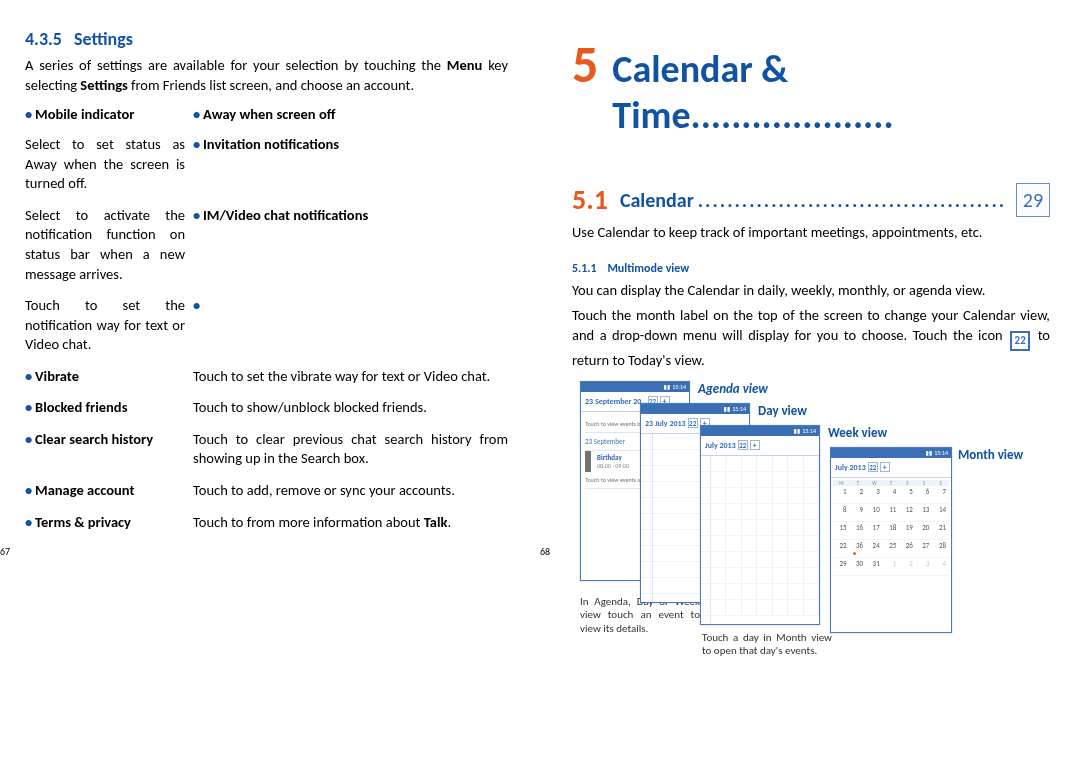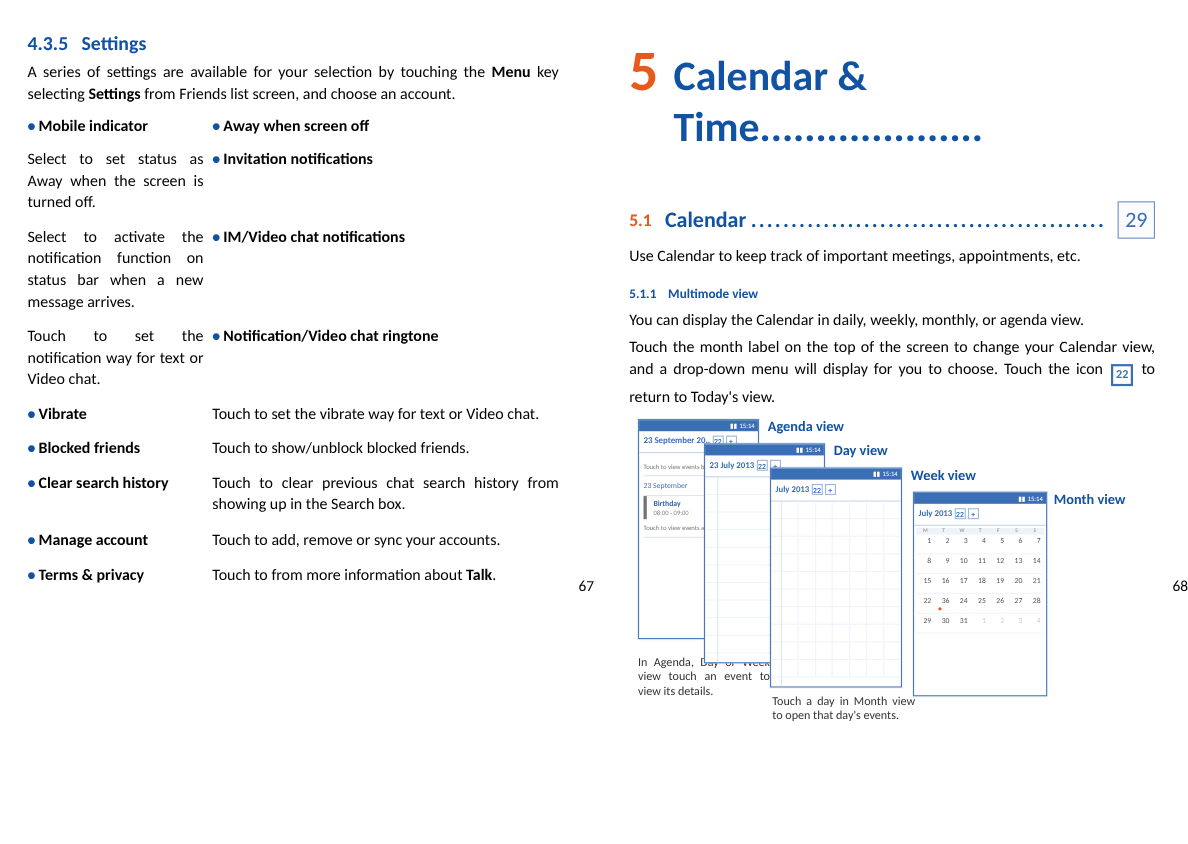--- a/index.html
+++ b/index.html
@@ -18,61 +18,61 @@
   }
   .page {
     width: 540px;
     height: 567px;
     padding: 28px 32px 20px 25px;
     position: relative;
   }
   .page.right { padding: 28px 30px 20px 32px; }
   .pagenum {
     position: absolute;
-    bottom: 26px;
+    bottom: 9px;
     width: 100%;
     left: 0;
-    text-align: right;
-    font-size: 14px;
+    text-align: left;
+    font-size: 10px;
   }
   
   .h-sec-435 { color: #1152a2; font-weight: bold; font-size: 18px; margin-bottom: 6px; }
   .h-sec-435 .num { margin-right: 8px; }
   .para { font-size: 14.5px; line-height: 1.35; margin-bottom: 10px; }
   b, .bold { font-weight: bold; }
   .settings-table { display: grid; grid-template-columns: 160px 1fr; gap: 12px 8px; font-size: 14.5px; margin-top: 10px;}
   .settings-table .label { color: #000; font-weight: bold; position: relative; padding-left: 10px; }
   .settings-table .label .bullet { position: absolute; left: 0; top: 0; color: #1152a2; font-weight: bold;}
   .settings-table .desc { line-height: 1.35; text-align: justify; }
   
   .chapter-row { display: flex; align-items: baseline; margin-top: 10px;}
   .chapter-num { color: #e85a1c; font-size: 52px; font-weight: bold; margin-right: 14px; line-height: 1;}
   .chapter-title { color: #1152a2; font-size: 38px; font-weight: bold; flex: 1;}
   .sec-row { display: flex; align-items: center; margin-top: 44px;}
-  .sec-num { color: #e85a1c; font-size: 16px; font-weight: bold; margin-right: 12px;}
+  .sec-num { color: #e85a1c; font-size: 28px; font-weight: bold; margin-right: 12px;}
   .sec-title { color: #1152a2; font-size: 20px; font-weight: bold; }
   .sec-dots { flex: 1; color: #1152a2; font-size: 20px; font-weight: bold; letter-spacing: 2px; overflow: hidden; white-space: nowrap; margin-left: 4px;}
   .cal-icon-box { width: 34px; height: 34px; border: 1px solid #6a8fc0; display: flex; align-items: center; justify-content: center; color: #3a6fb5; font-size: 20px; font-weight: 300; background: #fbfcfe; margin-left: 12px;}
   .h-511 { color: #1152a2; font-weight: bold; font-size: 12px; margin-top: 18px;}
   .h-511 .num { margin-right: 8px; }
   .rp-para { font-size: 14.5px; line-height: 1.35; margin-top: 6px; text-align: justify;}
   .today-icon { display: inline-flex; width: 20px; height: 20px; border: 2px solid #3a6fb5; align-items: center; justify-content: center; font-size: 11px; color: #3a6fb5; font-weight: bold; vertical-align: -4px; margin: 0 2px;}
   .views-area { position: relative; height: 300px; margin-top: 10px;}
   .phone { position: absolute; border: 1px solid #4a7aba; background: #fff; box-shadow: 0 0 0 1px rgba(74,122,186,0.1);}
   .phone .statusbar { height: 10px; background: #3a6fb5; display:flex; justify-content:flex-end; align-items:center; padding:0 3px;}
   .phone .statusbar span { color:#fff; font-size:6px; margin-left:2px;}
   .phone .titlebar { height: 20px; border-bottom: 1px solid #c5d4e8; display:flex; align-items:center; padding:0 4px; font-size: 8px; color:#3a6fb5; font-weight:bold; }
   .phone .titlebar .ticons span { display:inline-block; width:10px; height:10px; border:1px solid #9db7d9; margin-left:2px; font-size:7px; text-align:center; line-height:9px;}
   .phone .body { position: relative; height: calc(100% - 30px); font-size: 7px; color:#3a6fb5;}
   
   #ph-agenda { left: 8px; top: 0; width: 110px; height: 200px; z-index: 1;}
   #ph-agenda .body { padding: 4px; }
   #ph-agenda .touch-line { color:#777; font-size:6px; border-bottom:1px solid #dde6f2; padding:4px 0;}
   #ph-agenda .day { color:#4976b2; font-size:7px; border-bottom:1px solid #dde6f2; padding:4px 0;}
-  #ph-agenda .event { padding:2px 0 2px 6px; border-left:3px solid #737373;}
+  #ph-agenda .event { padding:2px 0 2px 6px; border-left:6px solid #737373;}
   #ph-agenda .event .en { font-weight:bold; color:#3563a5;}
   #ph-agenda .event .et { color:#888; font-size:6px;}
   
   #ph-day { left: 68px; top: 22px; width: 110px; height: 200px; z-index: 2;}
   #ph-day .body { display:grid; grid-template-columns: 12px 1fr; }
   #ph-day .hours { border-right:1px solid #dde6f2;}
   #ph-day .hours div { height:16px; border-bottom:1px solid #eef3fa; font-size:5px; color:#888; text-align:right; padding-right:1px;}
   #ph-day .col div { height:16px; border-bottom:1px solid #eef3fa;}
   
   #ph-week { left: 128px; top: 44px; width: 120px; height: 200px; z-index: 3;}
@@ -84,21 +84,21 @@
   
   #ph-month { left: 258px; top: 66px; width: 122px; height: 186px; z-index: 4;}
   #ph-month .body { padding:2px;}
   #ph-month .dow { display:grid; grid-template-columns: repeat(7,1fr); font-size:5px; color:#888; background:#eef3fa; text-align:center;}
   #ph-month .grid { display:grid; grid-template-columns: repeat(7,1fr); }
   #ph-month .grid div { height:18px; border-bottom:1px solid #f0f4fa; font-size:7px; color:#555; text-align:right; padding:1px 3px 0 0; position: relative;}
   #ph-month .grid div.other { color:#ccc;}
   #ph-month .grid div.dot::after { content:''; position:absolute; bottom:2px; left:3px; width:3px; height:3px; background:#e85a1c; border-radius:50%;}
   
   .vlabel { position:absolute; color:#1152a2; font-weight:bold; font-size:13px;}
-  #lbl-agenda { left: 126px; top: 0px;}
+  #lbl-agenda { left: 126px; top: 0px; font-style: italic;}
   #lbl-day { left: 186px; top: 22px;}
   #lbl-week { left: 256px; top: 44px;}
   #lbl-month { left: 386px; top: 66px;}
   
   .caption { position:absolute; font-size:11px; color:#333; line-height:1.25;}
   #cap-left { left: 8px; top: 214px; width: 120px; text-align: justify;}
   #cap-right { left: 130px; top: 250px; width: 130px; text-align: justify;}
 </style>
 </head>
 <body>
@@ -116,21 +116,21 @@
     </div>
 
     <div class="settings-table" id="settings-table">
         <div class="label"><span class="bullet">•</span><span>Mobile indicator</span></div>
         <div class="label"><span class="bullet">•</span><span>Away when screen off</span></div>
         <div class="desc">Select to set status as Away when the screen is turned off.</div>
         <div class="label"><span class="bullet">•</span><span>Invitation notifications</span></div>
         <div class="desc">Select to activate the notification function on status bar when a new message arrives.</div>
         <div class="label"><span class="bullet">•</span><span>IM/Video chat notifications</span></div>
         <div class="desc">Touch to set the notification way for text or Video chat.</div>
-        <div class="label"><span class="bullet">•</span><span>Notification/Video chat ringtone</span></div>
+        <div class="label"><span class="bullet">•</span></div>
         <div class="label"><span class="bullet">•</span><span>Vibrate</span></div>
         <div class="desc">Touch to set the vibrate way for text or Video chat.</div>
         <div class="label"><span class="bullet">•</span><span>Blocked friends</span></div>
         <div class="desc">Touch to show/unblock blocked friends.</div>
         <div class="label"><span class="bullet">•</span><span>Clear search history</span></div>
         <div class="desc">Touch to clear previous chat search history from showing up in the Search box.</div>
         <div class="label"><span class="bullet">•</span><span>Manage account</span></div>
         <div class="desc">Touch to add, remove or sync your accounts.</div>
         <div class="label"><span class="bullet">•</span><span>Terms &amp; privacy</span></div>
         <div class="desc"><span>Touch to from more information about </span><b>Talk</b><span>.</span></div>

